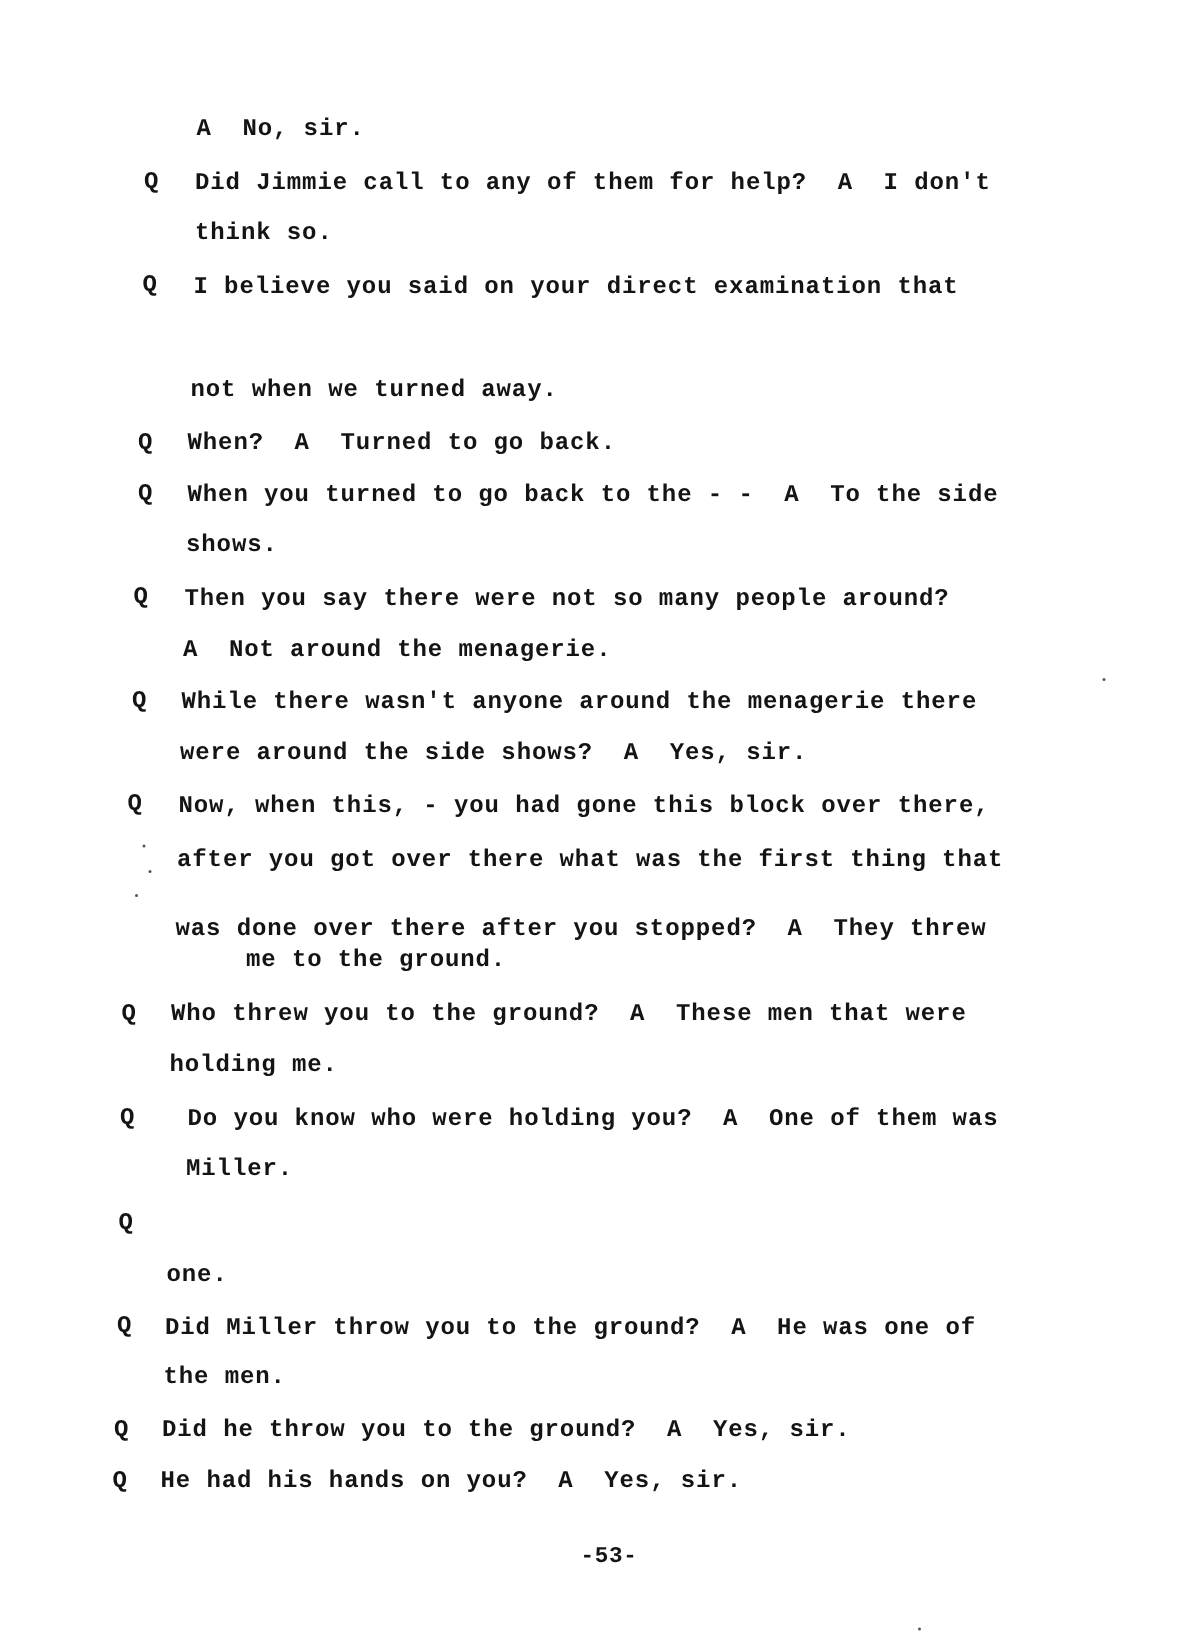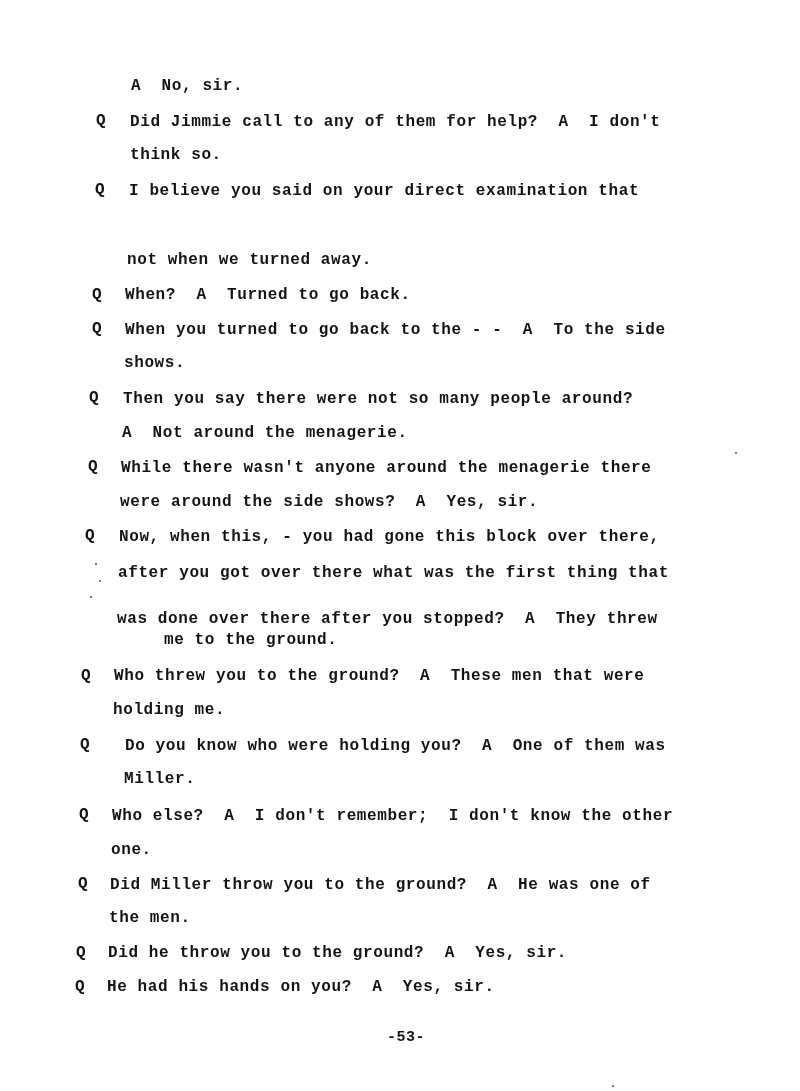--- a/index.html
+++ b/index.html
@@ -93,21 +93,20 @@
 
   <div class="qmark" style="left:81px; top:666px;">Q</div>
   <div class="line" style="left:114px; top:666px;">Who threw you to the ground?  A  These men that were</div>
   <div class="line" style="left:113px; top:700px;">holding me.</div>
 
   <div class="qmark" style="left:80px; top:735px;">Q</div>
   <div class="line" style="left:113px; top:736px;margin-left:12px;">Do you know who were holding you?  A  One of them was</div>
   <div class="line" style="left:124px; top:769px;">Miller.</div>
 
   <div class="qmark" style="left:79px; top:805px;">Q</div>
-  <div class="line" style="left:112px; top:806px;">Who else?  A  I don't remember;  I don't know the other</div>
   <div class="line" style="left:111px; top:840px;">one.</div>
 
   <div class="qmark" style="left:78px; top:874px;">Q</div>
   <div class="line" style="left:110px; top:875px;">Did Miller throw you to the ground?  A  He was one of</div>
   <div class="line" style="left:109px; top:908px;">the men.</div>
 
   <div class="qmark" style="left:76px; top:943px;">Q</div>
   <div class="line" style="left:108px; top:943px;">Did he throw you to the ground?  A  Yes, sir.</div>
 
   <div class="qmark" style="left:75px; top:977px;">Q</div>

